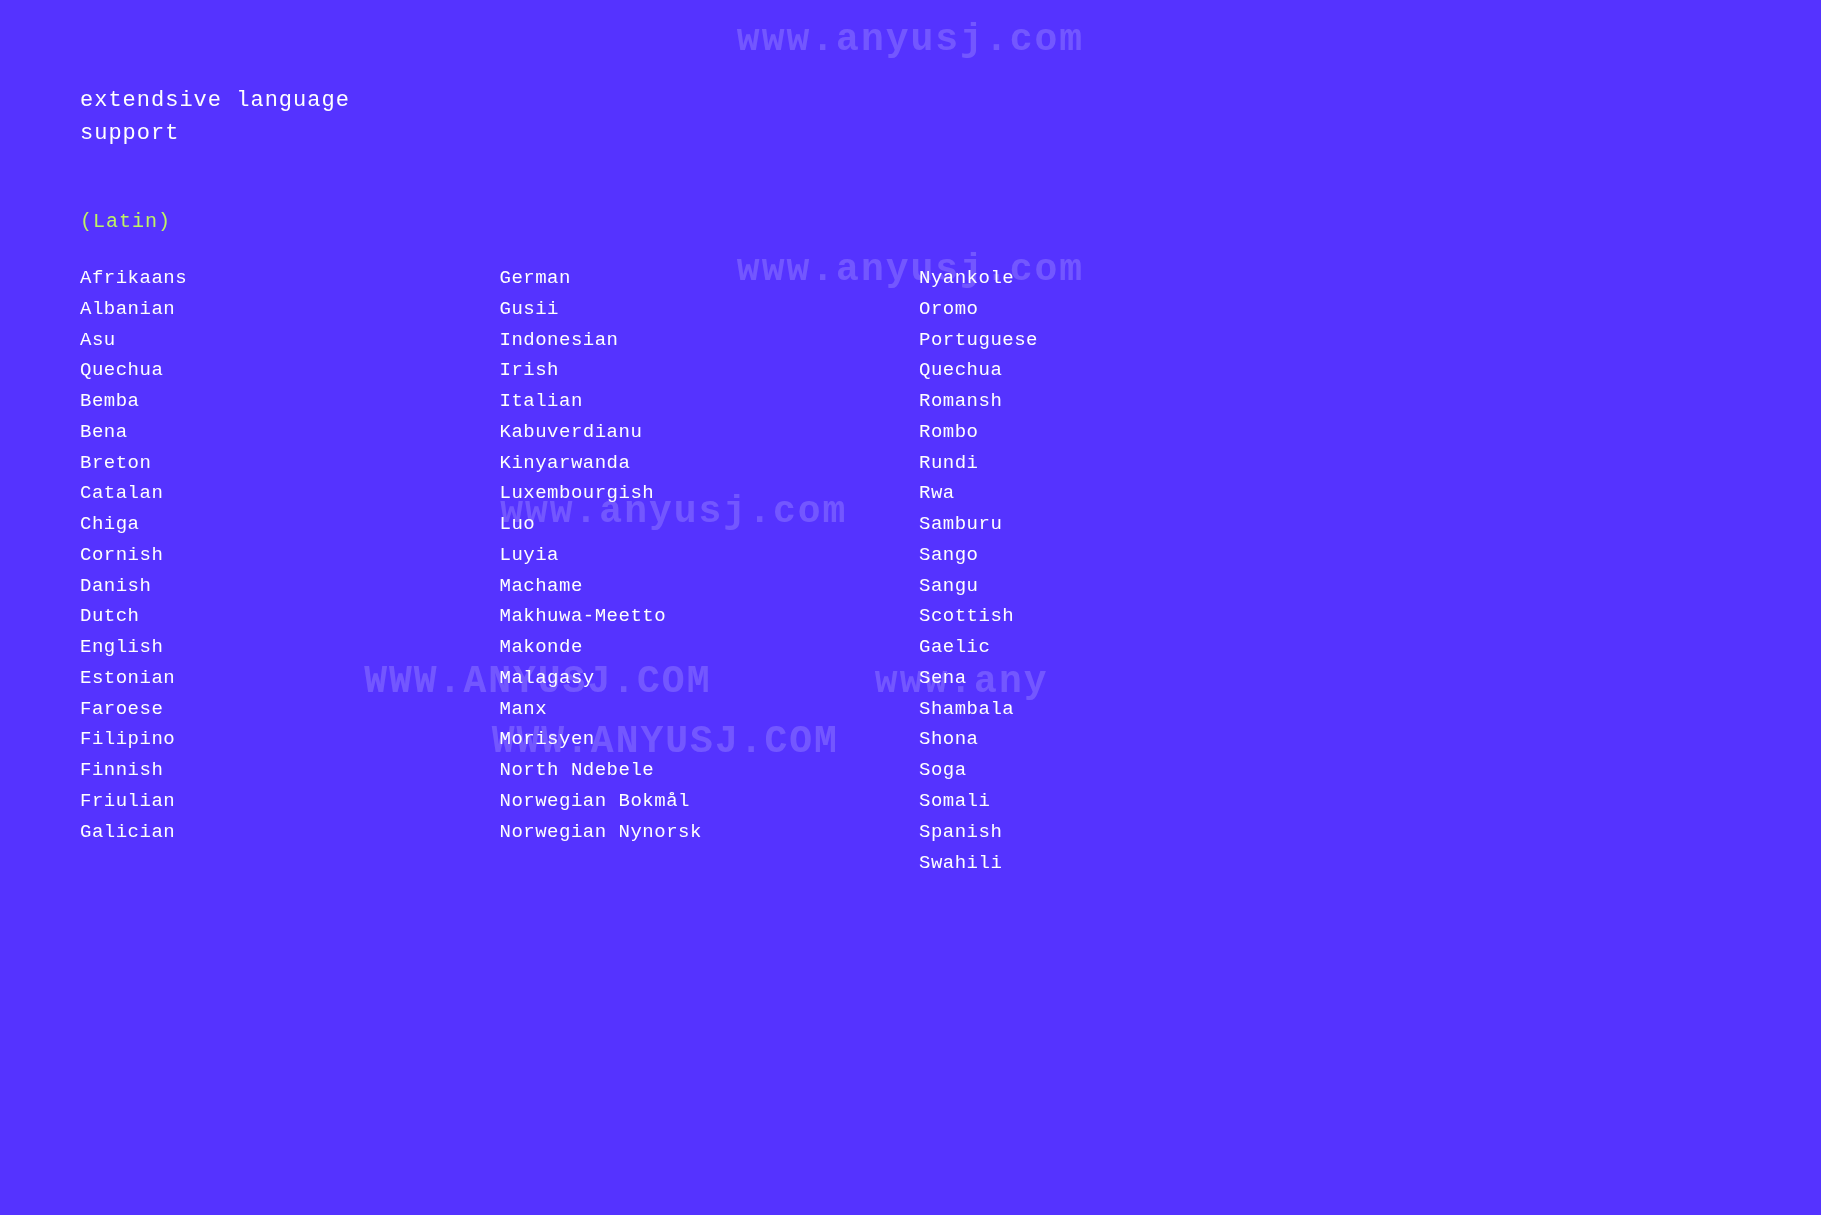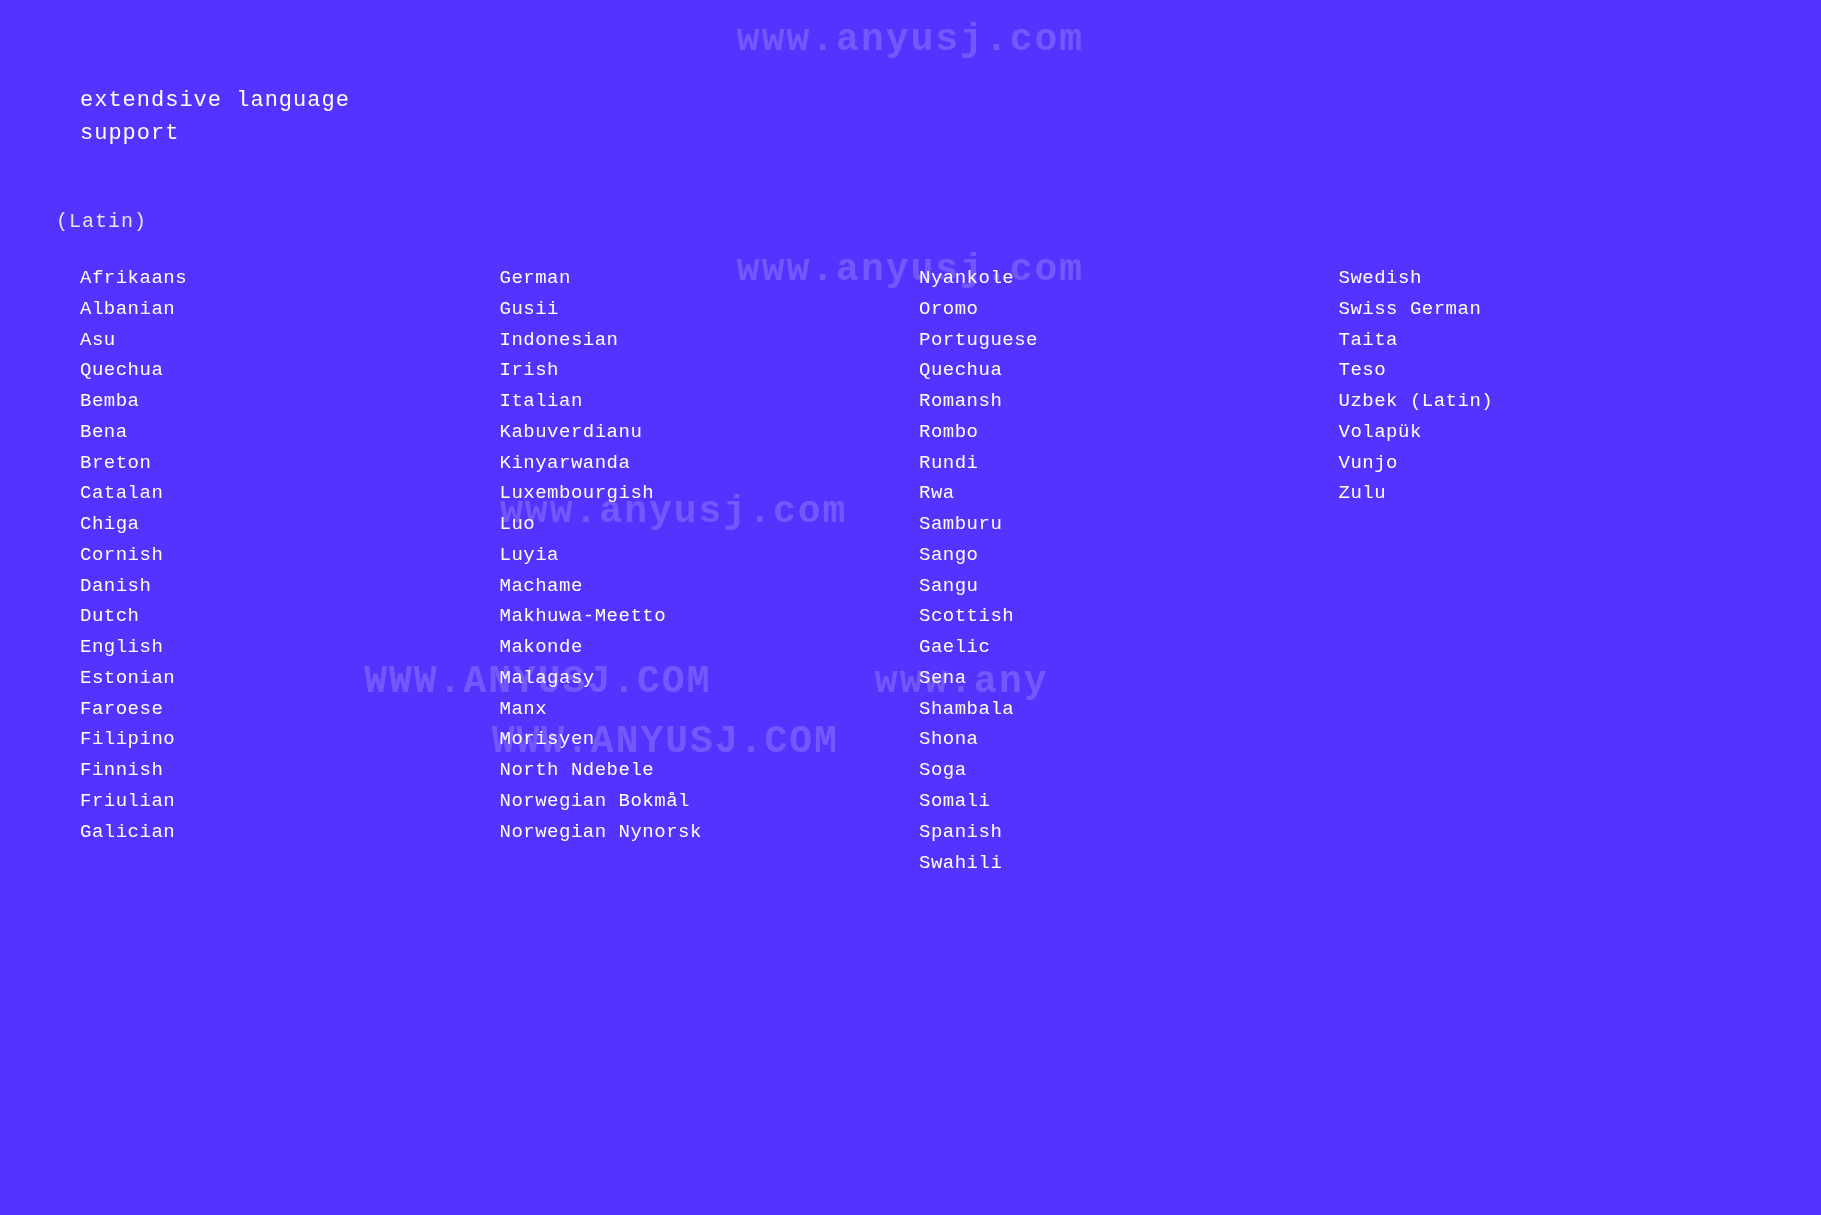--- a/index.html
+++ b/index.html
@@ -37,24 +37,24 @@
       padding: 84px 80px 0 80px;
     }
     .header-title {
       font-size: 22px;
       font-family: 'Courier New', Courier, monospace;
       color: #ffffff;
       line-height: 1.5;
       letter-spacing: 1px;
     }
     .subtitle {
-      padding: 60px 80px 0 56px;
+      padding: 60px 80px 0 80px;
       font-size: 20px;
       font-family: 'Courier New', Courier, monospace;
-      color: #e5e5e5;
+      color: #bef264;
       letter-spacing: 1px;
     }
     .languages-grid {
       padding: 30px 80px 40px 80px;
       display: grid;
       grid-template-columns: repeat(4, 1fr);
       gap: 17px;
     }
     .column {
       display: flex;
@@ -149,23 +149,13 @@
       <div class="lang-item">Gaelic</div>
       <div class="lang-item">Sena</div>
       <div class="lang-item">Shambala</div>
       <div class="lang-item">Shona</div>
       <div class="lang-item">Soga</div>
       <div class="lang-item">Somali</div>
       <div class="lang-item">Spanish</div>
       <div class="lang-item">Swahili</div>
     </div>
 
-  <div class="column" id="col4-container">
-      <div class="lang-item">Swedish</div>
-      <div class="lang-item">Swiss German</div>
-      <div class="lang-item">Taita</div>
-      <div class="lang-item">Teso</div>
-      <div class="lang-item">Uzbek (Latin)</div>
-      <div class="lang-item">Volapük</div>
-      <div class="lang-item">Vunjo</div>
-      <div class="lang-item">Zulu</div>
-    </div>
 </div>
 
 </body></html>

